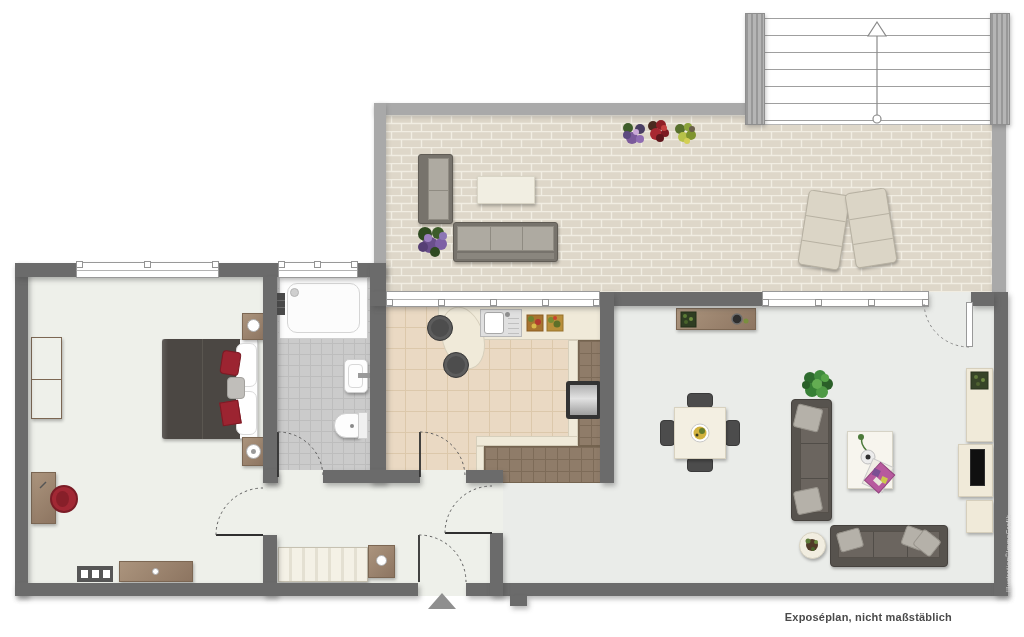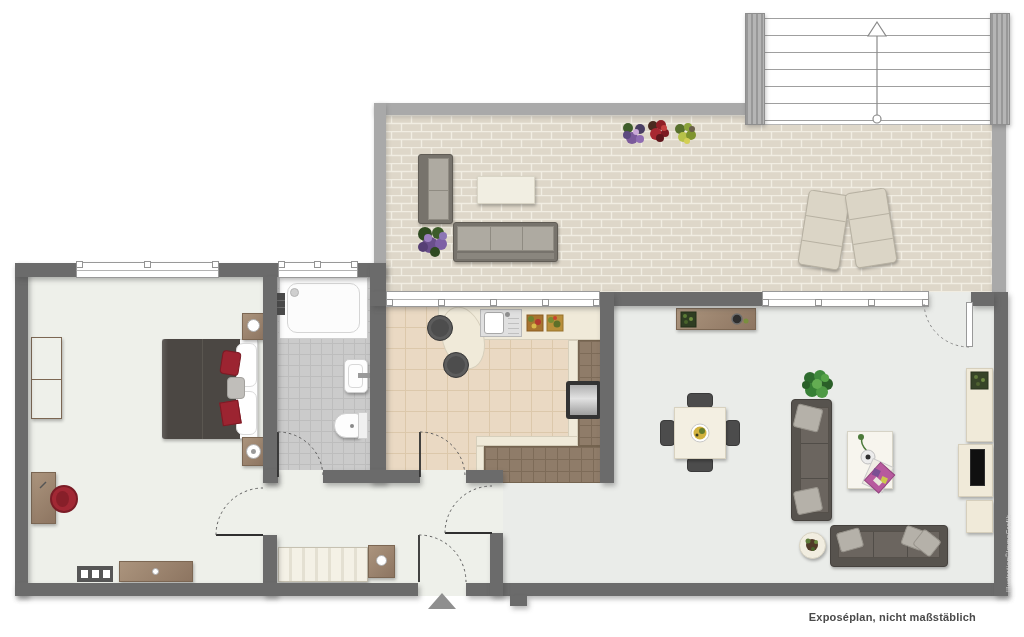--- a/index.html
+++ b/index.html
@@ -332,16 +332,16 @@
     <g>
       <rect x="547" y="315" width="16" height="16" fill="#b98f3a" stroke="#97722c"></rect>
       <circle cx="551" cy="320" r="3" fill="#7a8c32"></circle>
         <circle cx="557" cy="324" r="3.5" fill="#5e7029"></circle>
         <circle cx="555" cy="318" r="2" fill="#c9442f"></circle>
     </g>
 
     <line x1="40" y1="488" x2="46" y2="482" stroke="#555" stroke-width="1.5"></line>
   </svg>
 
-  <div class="abs caption" style="left:744px;top:611px;width:232px;text-align:right;z-index:60;">Exposéplan, nicht maßstäblich</div>
+  <div class="abs caption" style="left:720px;top:611px;width:232px;text-align:right;z-index:60;">Exposéplan, nicht maßstäblich</div>
   <div class="abs credit" style="left:1005px;top:592px;transform:rotate(-90deg);transform-origin:left top;z-index:60;">Illustration©ImmoGrafik</div>
 
 </div>
 
 </body></html>

